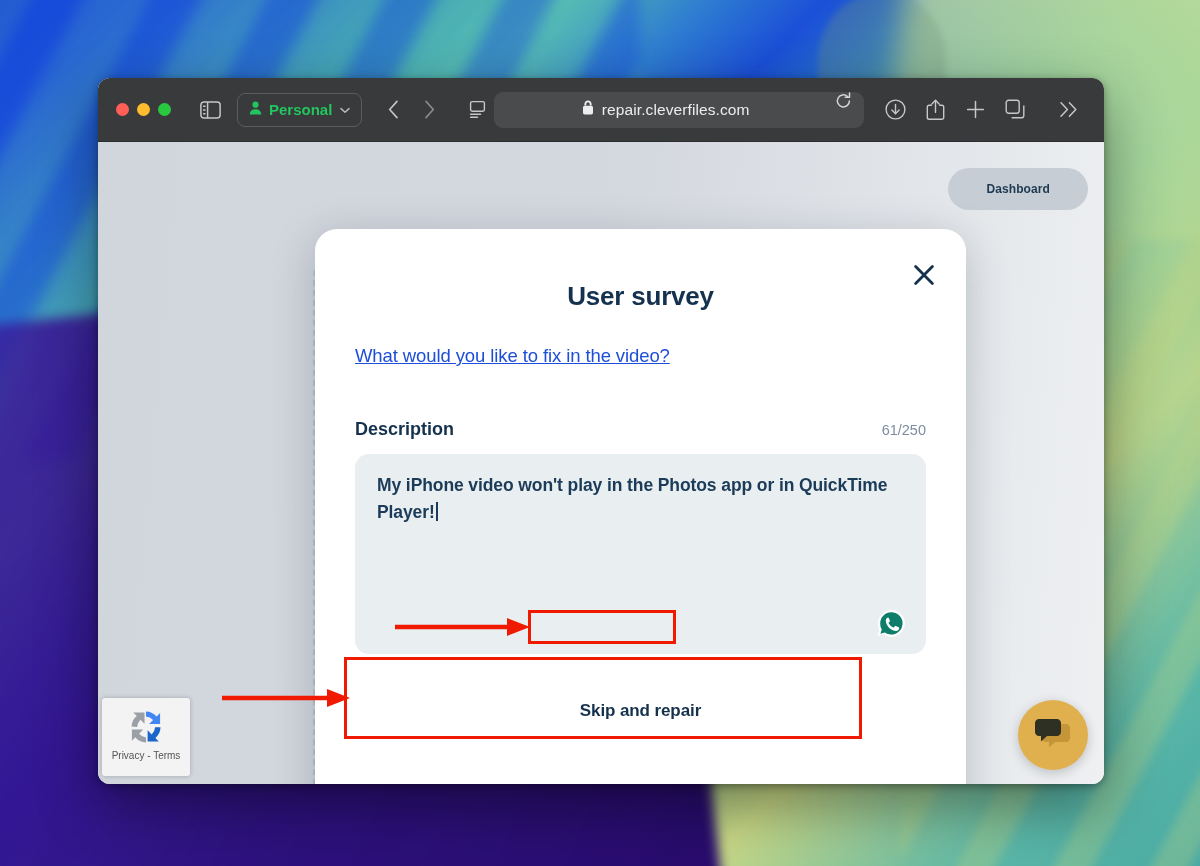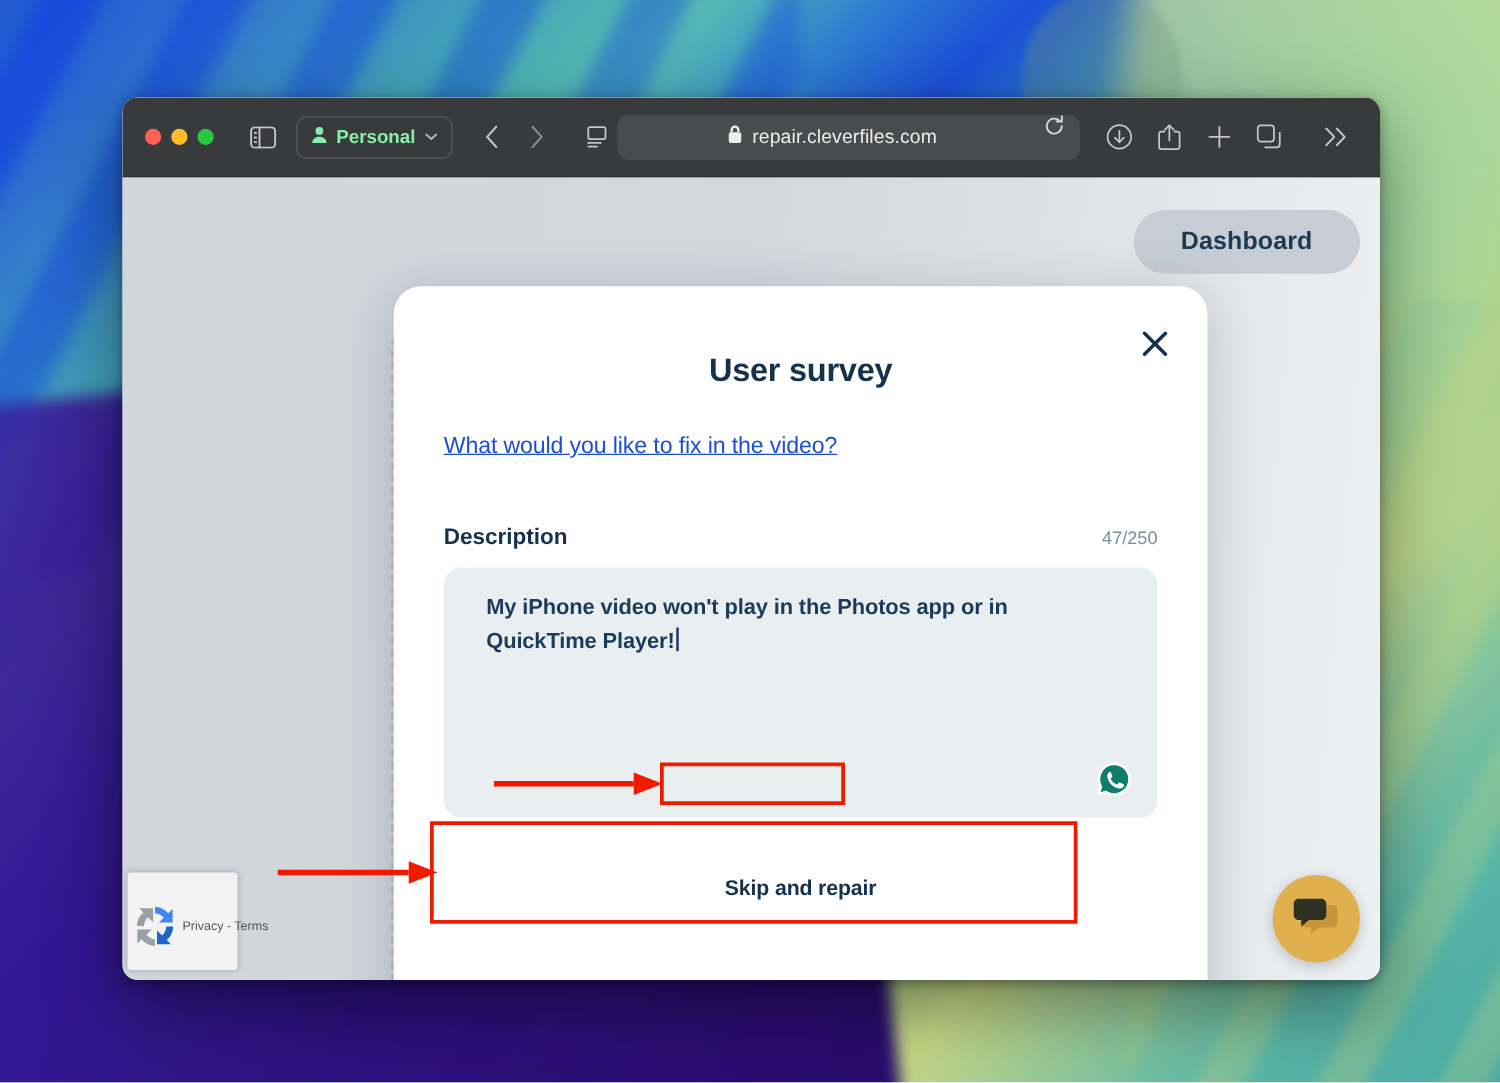--- a/index.html
+++ b/index.html
@@ -124,21 +124,21 @@
   .tb-icon-btn svg { display: block; }
 
   #sidebar-toggle { margin-right: 10px; }
 
   #profile-button {
     display: flex; align-items: center; gap: 7px;
     height: 34px;
     padding: 0 11px;
     border: 1px solid #5b5c5e;
     border-radius: 8px;
-    color: #86efac;
+    color: #22c55e;
     font-size: 15px;
     font-weight: 700;
     margin-right: 14px;
   }
   #profile-button .chev { color: #b6b7b9; font-size: 11px; margin-left: 1px; }
 
   #nav-back { margin-right: 2px; }
   #nav-forward { margin-right: 14px; }
 
   #address-bar {
@@ -202,21 +202,21 @@
   #logo-v-dots i:nth-child(3){ left:20px; top:1px;  width:8px;  height:8px; }
   #logo-v-dots i:nth-child(4){ left:4px;  top:12px; width:8px;  height:8px; }
   #logo-v-dots i:nth-child(5){ left:14px; top:13px; width:8px;  height:8px; }
   #logo-v-dots i:nth-child(6){ left:9px;  top:21px; width:7px;  height:7px; }
 
   #dashboard-button {
     position: absolute;
     right: 16px; top: 26px;
     background: #c6cdd4;
     color: #1d3a52;
-    font-size: 20px;
+    font-size: 12px;
     font-weight: 700;
     padding: 14px 38px;
     border-radius: 28px;
     letter-spacing: 0.1px;
   }
 
   #drop-zone {
     position: absolute;
     left: 215px; top: 120px;
     width: 572px; height: 552px;
@@ -227,21 +227,21 @@
 
   
   #recaptcha-badge {
     position: absolute;
     left: 4px; bottom: 8px;
     width: 88px; height: 78px;
     background: #f3f3f3;
     border-radius: 3px;
     box-shadow: 0 0 5px rgba(0,0,0,0.22);
     display: flex;
-    flex-direction: row;
+    flex-direction: column;
     align-items: center;
     justify-content: flex-start;
     padding-top: 7px;
   }
   #recaptcha-logo { width: 44px; height: 44px; }
   #recaptcha-text {
     font-size: 10px;
     color: #555;
     margin-top: 1px;
     white-space: nowrap;
@@ -307,21 +307,21 @@
   #char-counter {
     font-size: 14.5px;
     color: #7d8da0;
   }
   #description-textarea {
     position: relative;
     margin-top: 14px;
     height: 200px;
     background: #e9eef1;
     border-radius: 14px;
-    padding: 18px 34px;
+    padding: 18px 22px;
   }
   #textarea-value {
     font-size: 17.5px;
     font-weight: 700;
     line-height: 1.54;
     color: #1b3b58;
     letter-spacing: -0.1px;
     white-space: pre-wrap;
   }
   #text-caret {
@@ -530,21 +530,21 @@
             <line x1="19.4" y1="2.6" x2="2.6" y2="19.4"></line>
           </svg>
         </div>
 
         <div id="modal-title">User survey</div>
 
         <div id="modal-question">What would you like to fix in the video?</div>
 
         <div id="field-header">
           <span id="field-label">Description</span>
-          <span id="char-counter">47/250</span>
+          <span id="char-counter">61/250</span>
         </div>
 
         <div id="description-textarea">
           <span id="textarea-value">My iPhone video won't play in the Photos app or in QuickTime Player!</span><span id="text-caret"></span>
           <span id="whatsapp-icon">
             <svg width="35" height="35" viewBox="0 0 35 35">
               <path d="M4 17.4a13.4 13.4 0 1 1 5.3 10.7L3.4 29.9l1.9-5.7A13.3 13.3 0 0 1 4 17.4z" fill="#ffffff"></path>
               <path d="M6.2 17.4a11.2 11.2 0 1 1 4.6 9l-4.4 1.4 1.4-4.3a11.1 11.1 0 0 1-1.6-6.1z" fill="#0e7d6a"></path>
               <path d="M13.6 11.2c0.4 0 0.8 0 1 0.5l1.3 3c0.1 0.3 0 0.6-0.2 0.8l-0.9 1c-0.2 0.2-0.2 0.5-0.1 0.8a9 9 0 0 0 4.4 4.2c0.3 0.1 0.6 0 0.8-0.2l1-1.1c0.2-0.2 0.5-0.3 0.8-0.2l3 1.3c0.4 0.2 0.5 0.6 0.5 1-0.2 1.6-1.5 2.6-3 2.6-5.2 0-10.4-5.3-10.4-10.5 0-1.5 1-2.8 2.6-3z" fill="#ffffff"></path>
             </svg>

